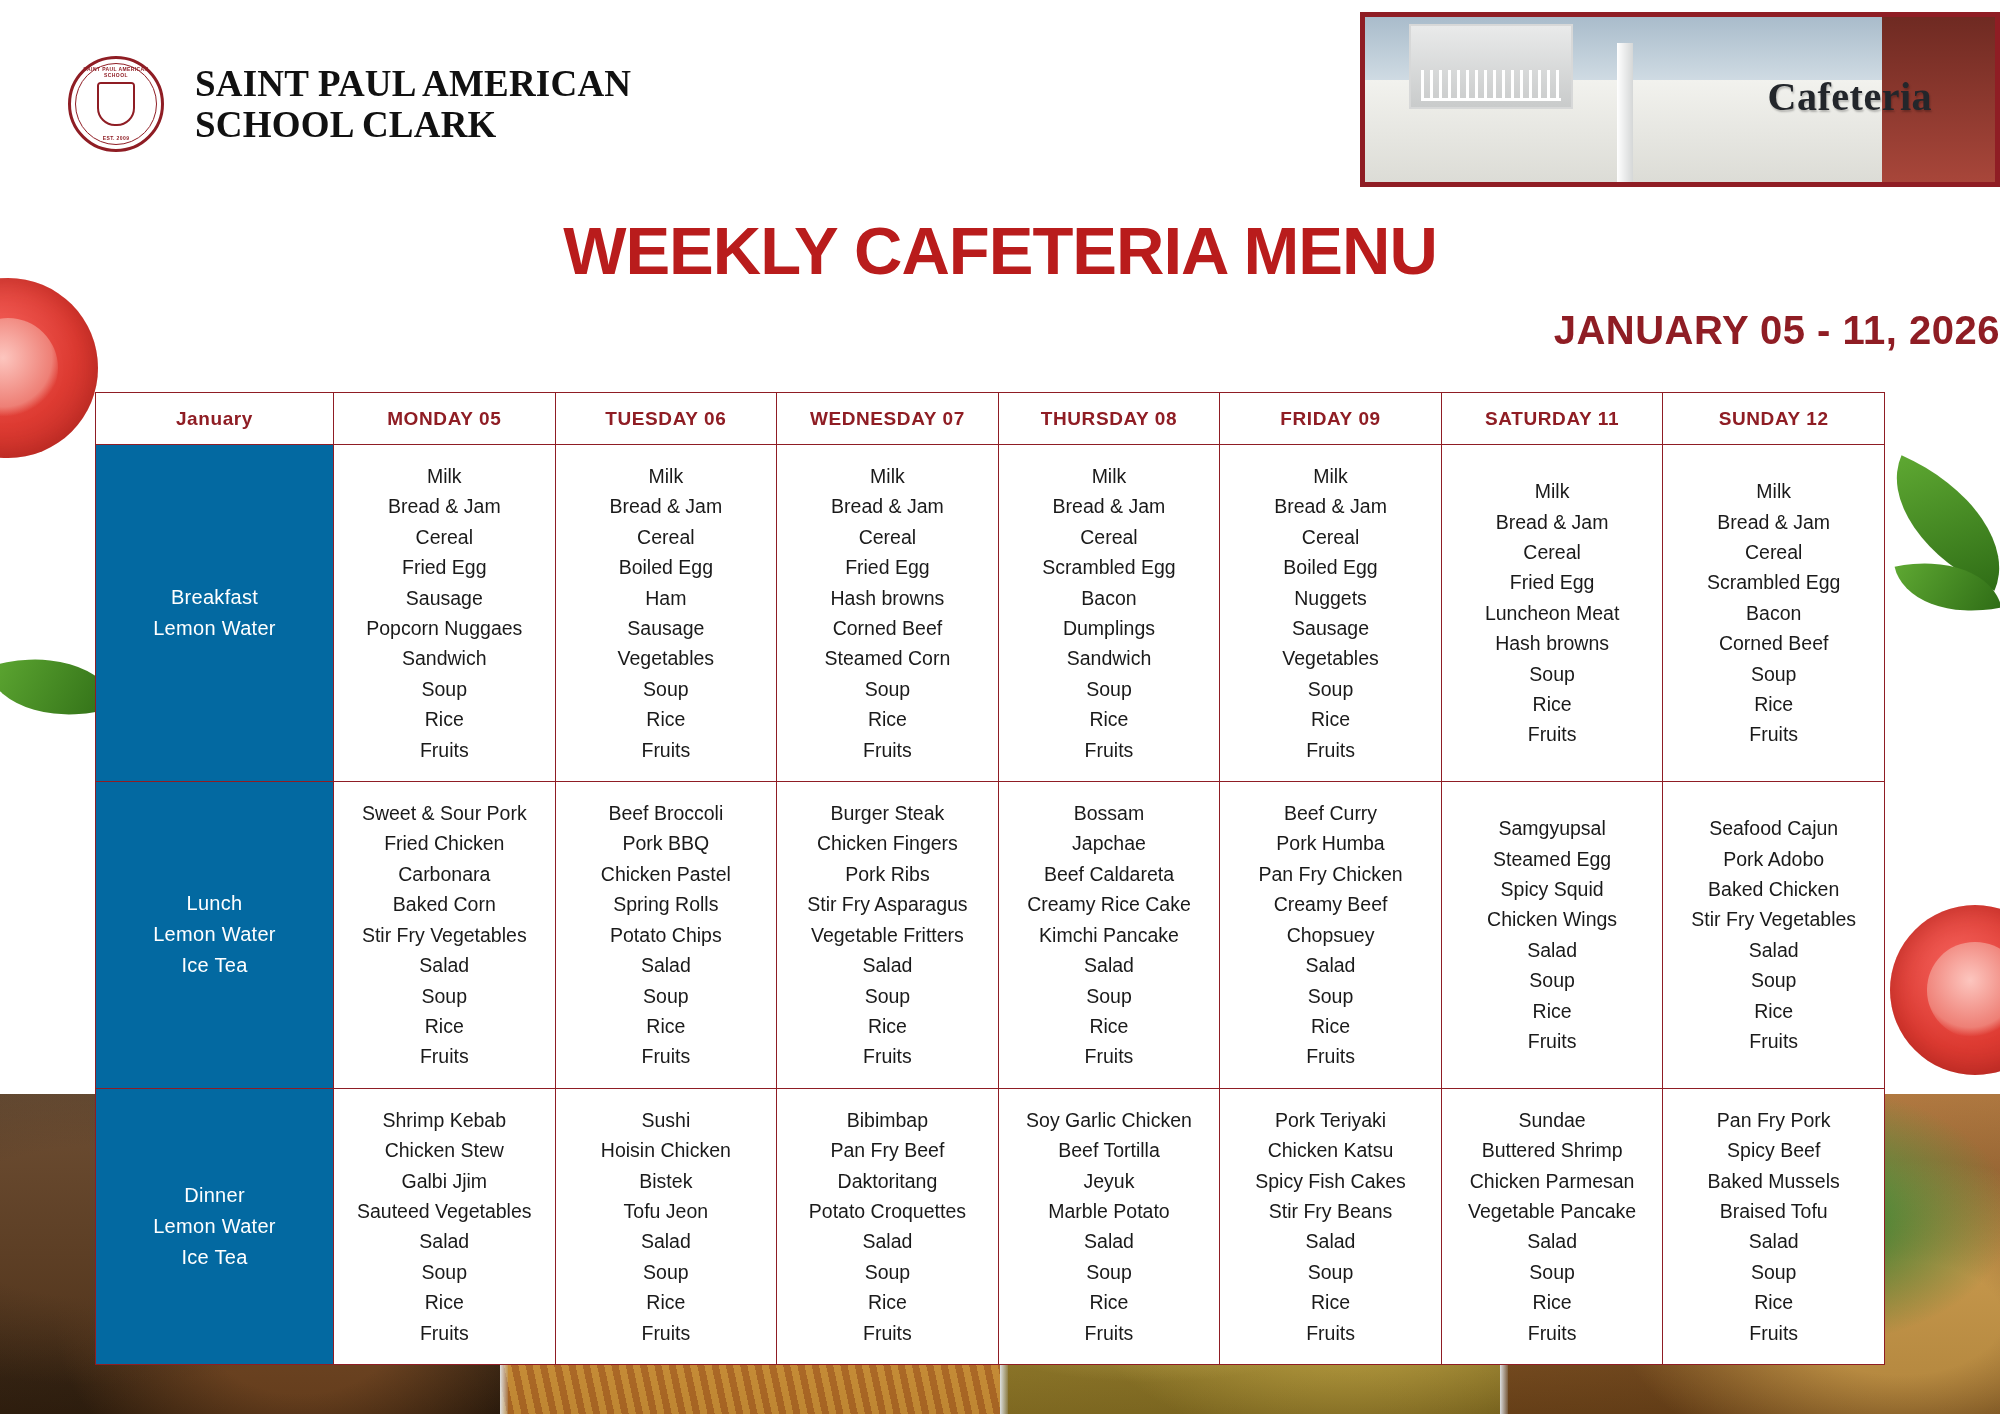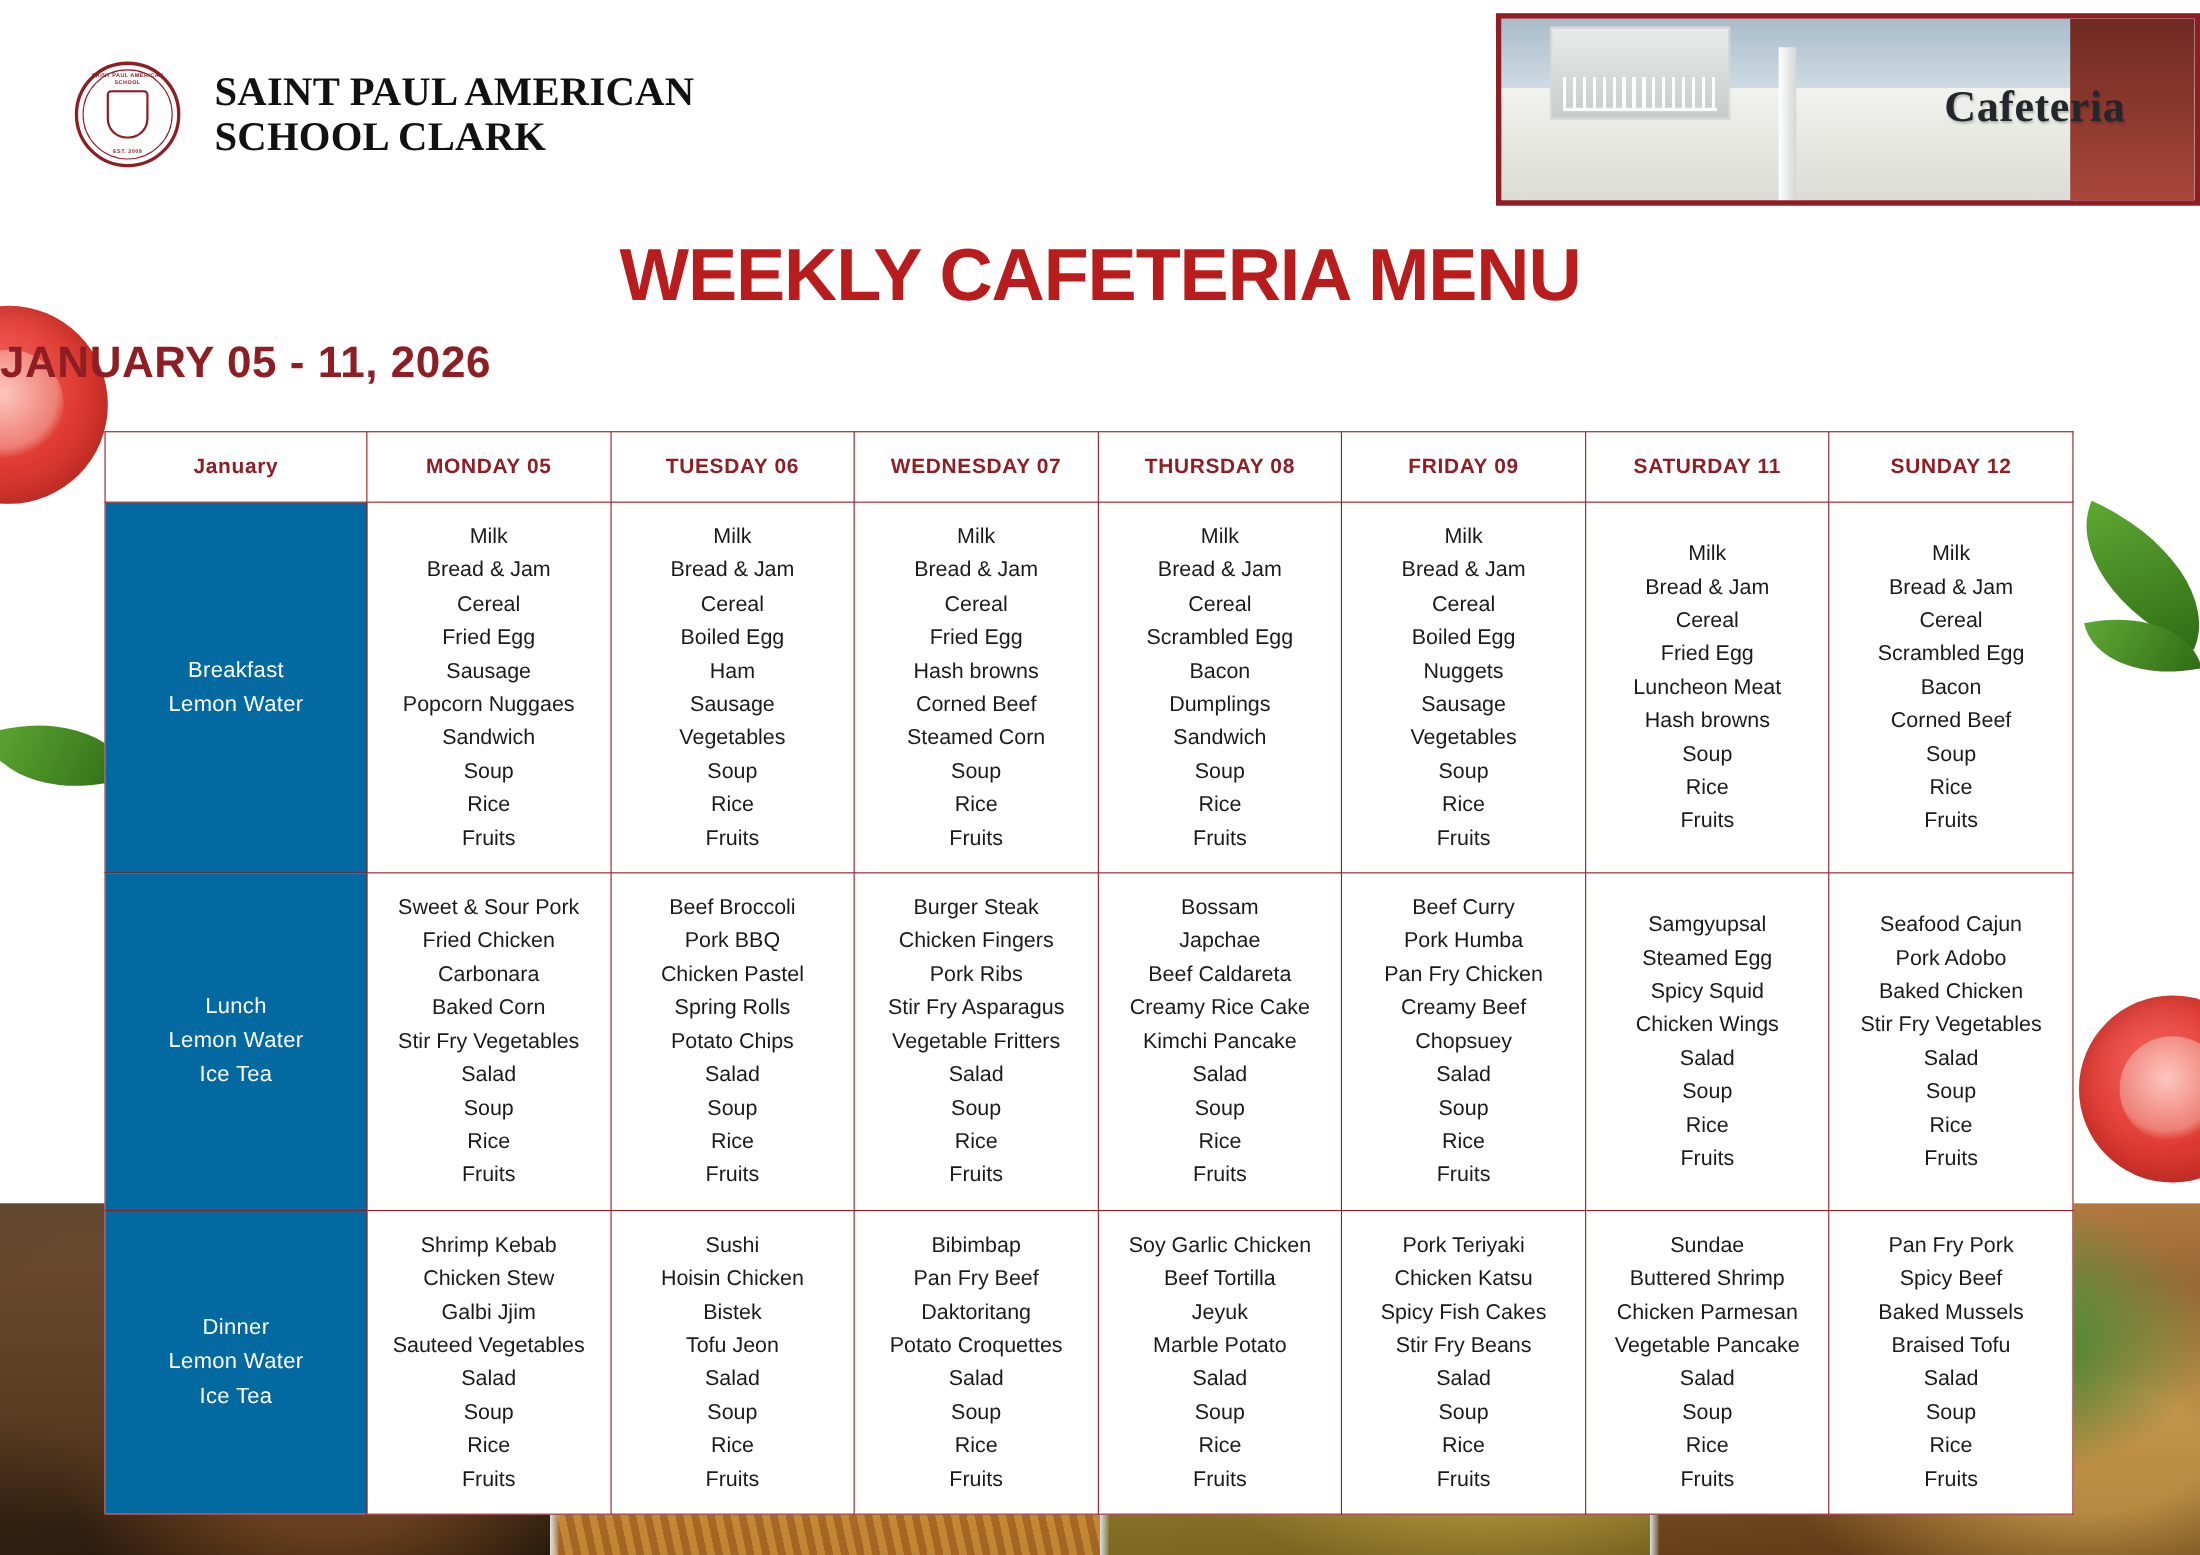--- a/index.html
+++ b/index.html
@@ -223,21 +223,21 @@
     text-align: center;
     font-family: "Liberation Sans", sans-serif;
     font-weight: bold;
     font-size: 67px;
     letter-spacing: -1px;
     color: #b91c1c;
   }
   #menu-dates {
     position: absolute;
     left: 0; right: 0; top: 308px;
-    text-align: left;
+    text-align: right;
     font-weight: bold;
     font-size: 40px;
     letter-spacing: .5px;
     color: #8f1d24;
   }
 
   
   #menu-table {
     position: absolute;
     left: 95px; top: 392px;
@@ -245,21 +245,21 @@
     border-collapse: collapse;
     background: #ffffff;
     table-layout: fixed;
   }
   #menu-table th, #menu-table td {
     border: 1.5px solid #8f1d24;
     vertical-align: middle;
     text-align: center;
   }
   #menu-table thead th {
-    height: 64px;
+    height: 52px;
     font-size: 19px;
     font-weight: bold;
     color: #8f1d24;
     letter-spacing: .6px;
     background: #ffffff;
     margin-top: 42px;
   }
   #menu-table thead th.corner {
     width: 238px;
   }

